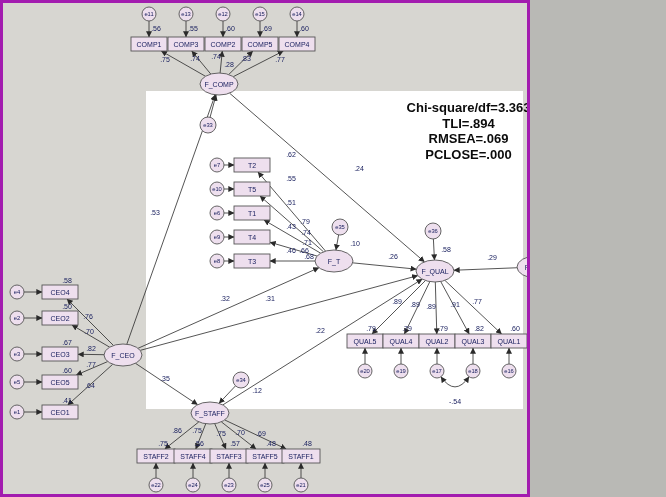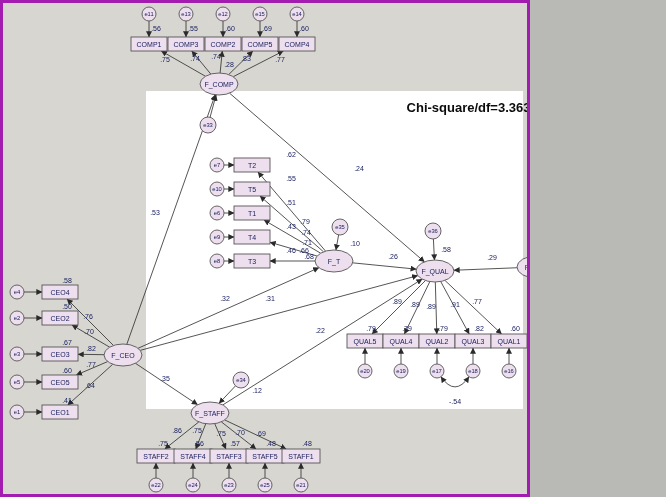--- a/index.html
+++ b/index.html
@@ -334,14 +334,17 @@
         <text x="608" y="225" font-size="7" fill="#1c2260" text-anchor="middle">.46</text>
         <text x="608" y="249" font-size="7" fill="#1c2260" text-anchor="middle">.49</text>
         <text x="608" y="273" font-size="7" fill="#1c2260" text-anchor="middle">.72</text>
         <text x="608" y="297" font-size="7" fill="#1c2260" text-anchor="middle">.43</text>
         <text x="608" y="321" font-size="7" fill="#1c2260" text-anchor="middle">.41</text>
       </g>
   </svg>
 
   <div class="fitstats">
     <div>Chi-square/df=3.363</div>
+    <div>TLI=.894</div>
+    <div>RMSEA=.069</div>
+    <div>PCLOSE=.000</div>
   </div>
 </div>
 
 </body></html>

